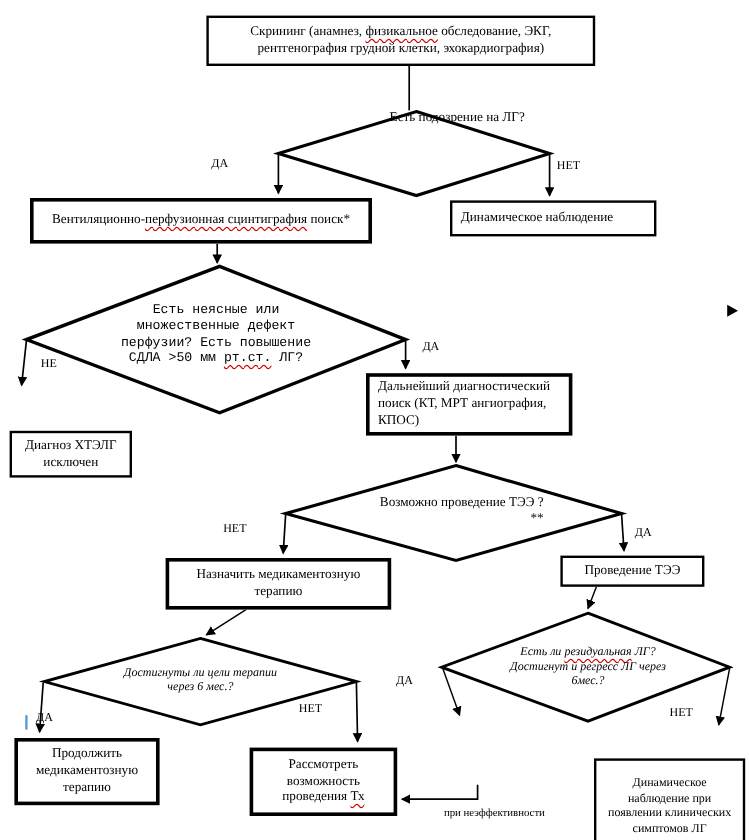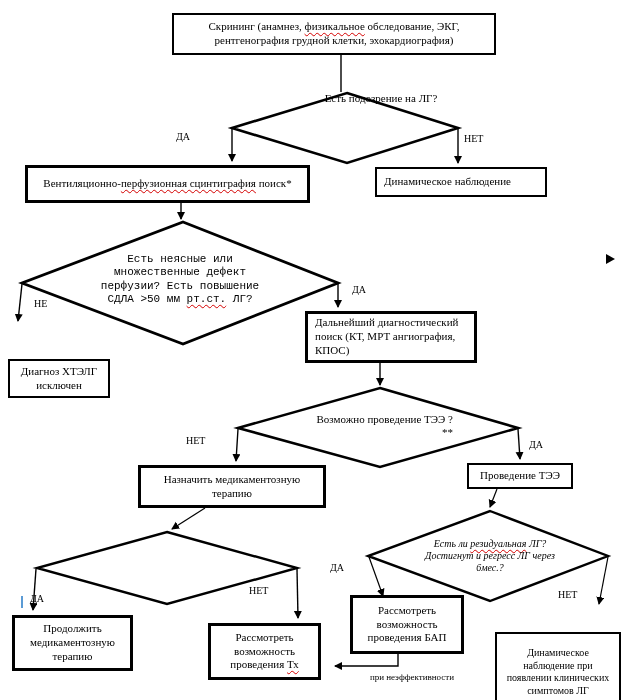--- a/index.html
+++ b/index.html
@@ -92,52 +92,50 @@
   </div>
 
   <div class="node thick leftalign" style="left:305px;top:311px;width:172px;height:52px;">
     <span>Дальнейший диагностический поиск (КТ, МРТ ангиография, КПОС)</span>
   </div>
 
   <div class="node thick" style="left:138px;top:465px;width:188px;height:43px;">
     <span>Назначить медикаментозную терапию</span>
   </div>
 
-  <div class="node" style="left:467px;top:463px;width:106px;height:26px;">
+  <div class="node" style="left:467px;top:463px;width:120px;height:26px;">
     <span>Проведение ТЭЭ</span>
   </div>
 
   <div class="node thick" style="left:12px;top:615px;width:121px;height:56px;">
     <span>Продолжить медикаментозную терапию</span>
   </div>
 
-  <div class="node thick" style="left:208px;top:623px;width:113px;height:57px;">
+  <div class="node thick" style="left:208px;top:623px;width:123px;height:57px;">
     <div><span>Рассмотреть возможность проведения </span><span class="typo">Тх</span><span></span></div>
   </div>
 
-  <div class="node thick" style="left:350px;top:595px;width:114px;height:59px;">
-    <span>Рассмотреть возможность проведения БАП</span>
-  </div>
 
   <div class="node" style="left:495px;top:632px;width:126px;height:80px;font-size:10px;">
     <span>Динамическое наблюдение при появлении клинических симптомов ЛГ</span>
   </div>
 
   <div class="dtext" style="left:287px;top:92px;width:120px;margin-left:34px;">Есть подозрение на ЛГ?</div>
 
   <div class="dtext" style="left:100px;top:253px;width:160px;font-family:Liberation Mono, monospace;">
     <span>Есть неясные или множественные дефект перфузии? Есть повышение СДЛА &gt;50 мм </span><span class="typo">рт.ст.</span><span> ЛГ?</span>
   </div>
 
   <div class="dtext" style="left:308px;top:413px;width:145px;text-align:right;">Возможно проведение ТЭЭ ? **</div>
 
   <div class="dtext small" style="left:415px;top:538px;width:150px;">
     <span>Есть ли </span><span class="typo">резидуальная</span><span> ЛГ? Достигнут и регресс ЛГ через 6мес.?</span>
   </div>
 
+  <div class="dtext small" style="left:97px;top:555px;width:140px;">Достигнуты ли цели терапии через 6 мес.?</div>
 
   <div class="edge-label" style="left:176px;top:132px;">ДА</div>
   <div class="edge-label" style="left:464px;top:134px;">НЕТ</div>
   <div class="edge-label" style="left:34px;top:299px;">НЕ</div>
   <div class="edge-label" style="left:352px;top:285px;">ДА</div>
   <div class="edge-label" style="left:186px;top:436px;">НЕТ</div>
   <div class="edge-label" style="left:529px;top:440px;">ДА</div>
   <div class="edge-label" style="left:330px;top:563px;">ДА</div>
   <div class="edge-label" style="left:558px;top:590px;">НЕТ</div>
   <div class="edge-label" style="left:30px;top:594px;">ДА</div>

